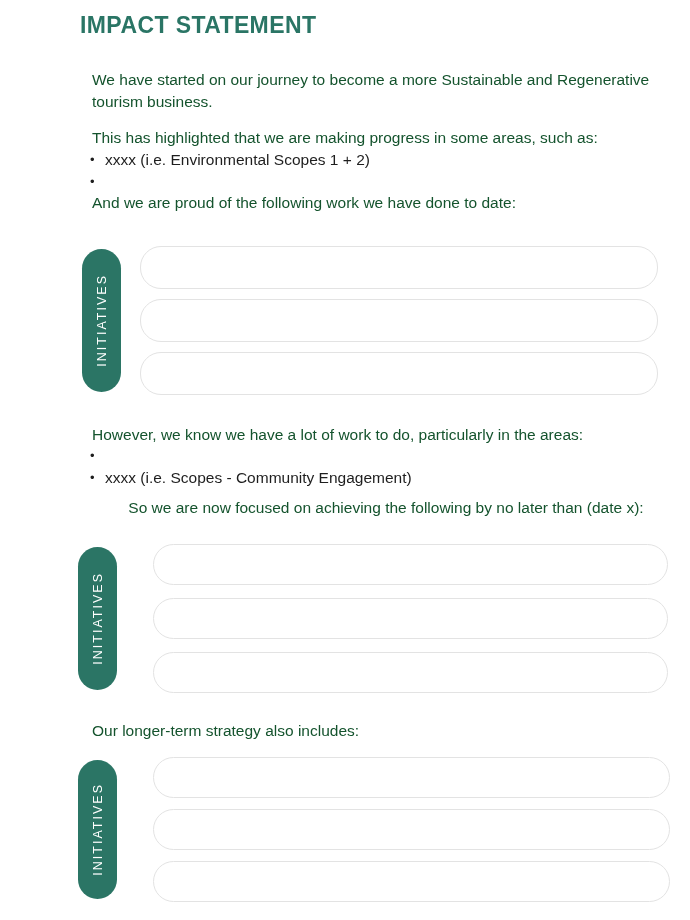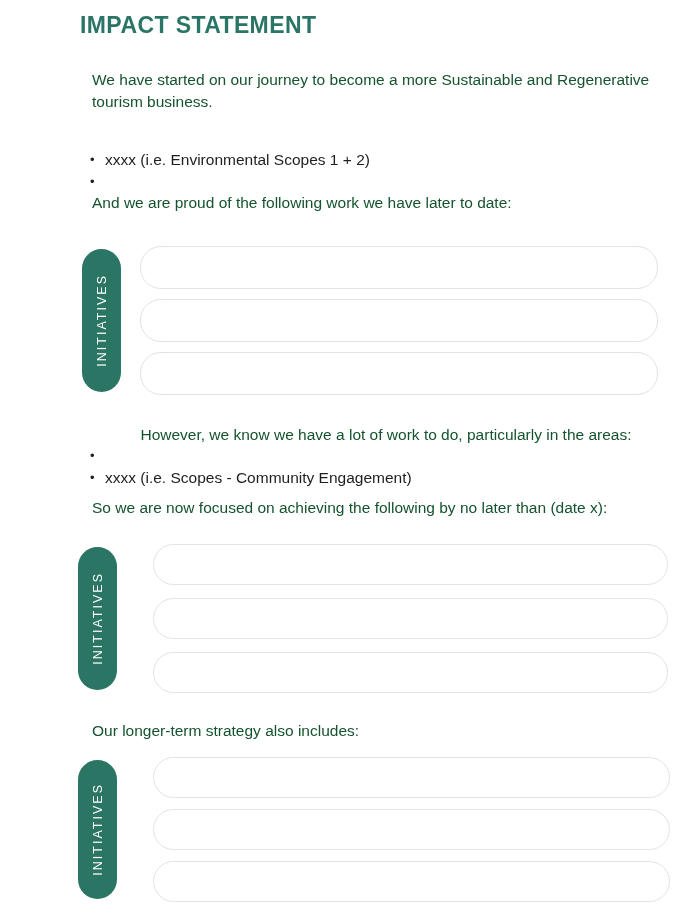--- a/index.html
+++ b/index.html
@@ -100,46 +100,47 @@
   
   .block-3 { left: 78px; top: 757px; width: 592px; height: 145px; }
   .block-3 .boxes { margin-left: 36px; }
   .block-3 .box { height: 41px; }
 
   
   .p-intro    { top: 69px; }
   .p-progress { top: 127px; }
   .ul-progress{ top: 149px; }
   .p-proud    { top: 192px; }
-  .p-gaps     { top: 424px; text-align: center; }
+  .p-gaps     { top: 424px; }
   .ul-gaps    { top: 445px; }
-  .p-focus    { top: 497px; }
+  .p-focus    { top: 497px; text-align: center; }
   .p-longterm { top: 720px; }
 </style>
 </head>
 <body>
 
 <div class="page">
 
   <h1 class="page-title">IMPACT STATEMENT</h1>
 
   <p class="para p-intro">We have started on our journey to become a more Sustainable and Regenerative tourism business.</p>
 
+  <p class="para p-progress">This has highlighted that we are making progress in some areas, such as:</p>
 
   <ul class="bullets ul-progress">
     <li>
       <span class="dot">•</span>
       <span class="bullet-text">xxxx (i.e. Environmental Scopes 1 + 2)</span>
     </li>
     <li>
       <span class="dot">•</span>
     </li>
   </ul>
 
-  <p class="para p-proud">And we are proud of the following work we have later to date:</p>
+  <p class="para p-proud">And we are proud of the following work we have done to date:</p>
 
   <div class="init-block block-1">
     <div class="pill">
       <span class="pill-label">INITIATIVES</span>
     </div>
     <div class="boxes">
       <div class="box"></div>
       <div class="box"></div>
       <div class="box"></div>
     </div>

